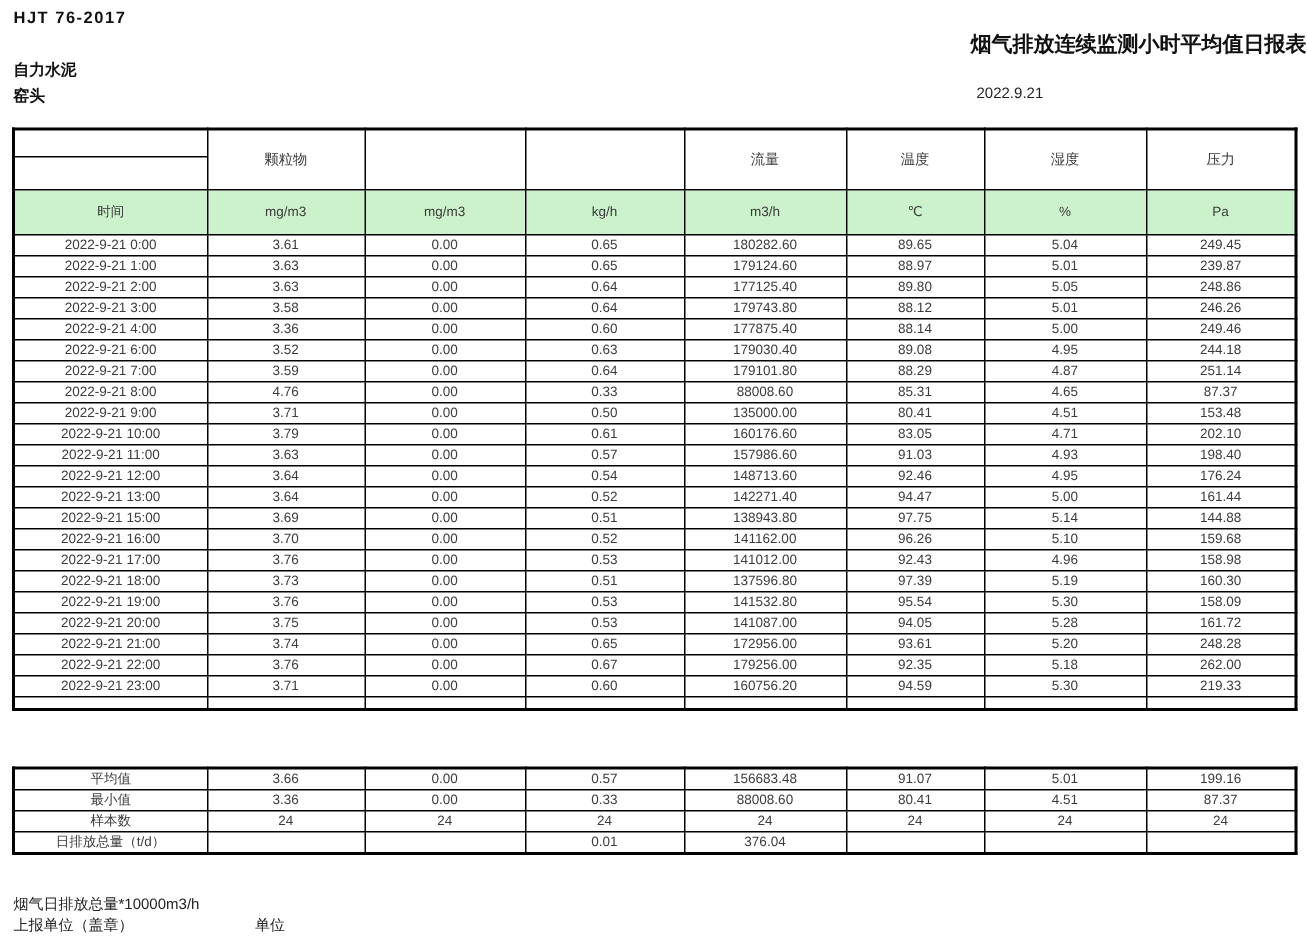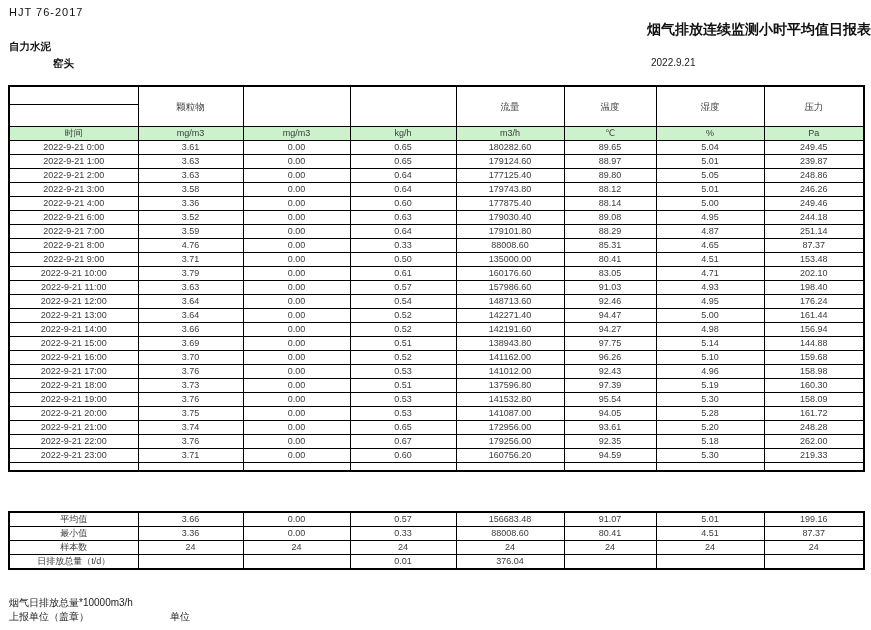--- a/index.html
+++ b/index.html
@@ -5,48 +5,48 @@
   :root { --green:#ccf2cc; }
   * { box-sizing:border-box; }
   html,body { margin:0; padding:0; }
   body {
     width:871px; height:630px; background:#ffffff; position:relative;
     font-family:"Liberation Sans","DejaVu Sans",sans-serif; color:#000;
     overflow:hidden;
   }
   .standard {
     position:absolute; left:9px; top:6px;
-    font-size:11px; font-weight:normal; letter-spacing:1px; color:#111;
+    font-size:11px; font-weight:bold; letter-spacing:1px; color:#111;
   }
   .title {
     position:absolute; left:0; top:21px; width:100%;
     text-align:right; font-size:14px; font-weight:bold; color:#111;
   }
   .company { position:absolute; left:9px; top:40px; font-size:10.5px; font-weight:bold; color:#111;text-align:center; }
-  .location { position:absolute; left:9px; top:57px; font-size:10.5px; font-weight:bold; color:#111;margin-left:44px; }
+  .location { position:absolute; left:9px; top:57px; font-size:10.5px; font-weight:bold; color:#111; }
   .report-date { position:absolute; left:651px; top:57px; font-size:10px; color:#222; }
 
   table {
     position:absolute; left:8px; width:855px;
     border-collapse:collapse; table-layout:fixed;
     font-size:9px; color:#3b3b3b;
     border:2px solid #000;
   }
   #main-table { top:85px; }
   #summary-table { top:511px; }
   td {
     border:1px solid #000; text-align:center; vertical-align:middle;
     padding:0 2px; height:14px; line-height:13px;
     white-space:nowrap; overflow:hidden;
   }
   tr.group-header td { height:40px; font-size:9.5px; color:#3b3b3b; }
   td.split { padding:0; }
   td.split .split-top { height:11px; border-bottom:1px solid #000; }
   td.split .split-bottom { height:14px; }
-  tr.unit-row td { background:var(--green); height:14px; color:#3b3b3b; }
+  tr.unit-row td { background:var(--green); height:30px; color:#3b3b3b; }
   tr.empty-row td { height:9px; }
 </style>
 </head>
 <body>
 
 <div class="standard">HJT 76-2017</div>
 <div class="title">烟气排放连续监测小时平均值日报表</div>
 <div class="company">自力水泥</div>
 <div class="location">窑头</div>
 <div class="report-date">2022.9.21</div>
@@ -212,30 +212,20 @@
         <td>2022-9-21 13:00</td>
         <td>3.64</td>
         <td>0.00</td>
         <td>0.52</td>
         <td>142271.40</td>
         <td>94.47</td>
         <td>5.00</td>
         <td>161.44</td>
       </tr>
       <tr>
-        <td>2022-9-21 14:00</td>
-        <td>3.66</td>
-        <td>0.00</td>
-        <td>0.52</td>
-        <td>142191.60</td>
-        <td>94.27</td>
-        <td>4.98</td>
-        <td>156.94</td>
-      </tr>
-      <tr>
         <td>2022-9-21 15:00</td>
         <td>3.69</td>
         <td>0.00</td>
         <td>0.51</td>
         <td>138943.80</td>
         <td>97.75</td>
         <td>5.14</td>
         <td>144.88</td>
       </tr>
       <tr>

